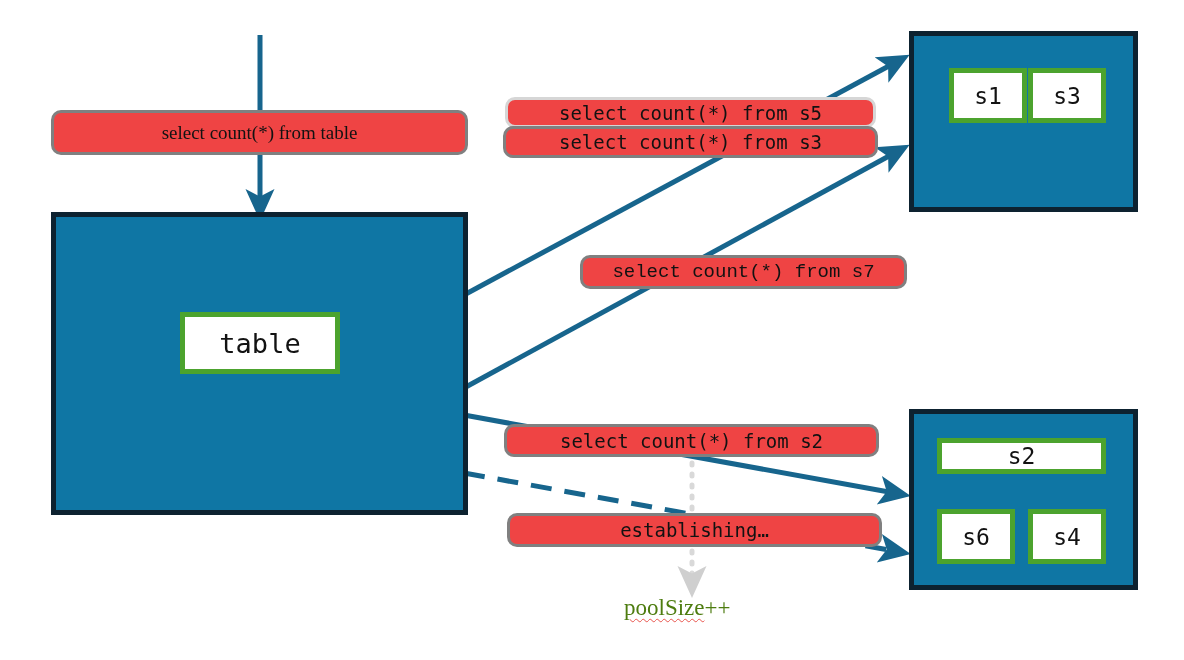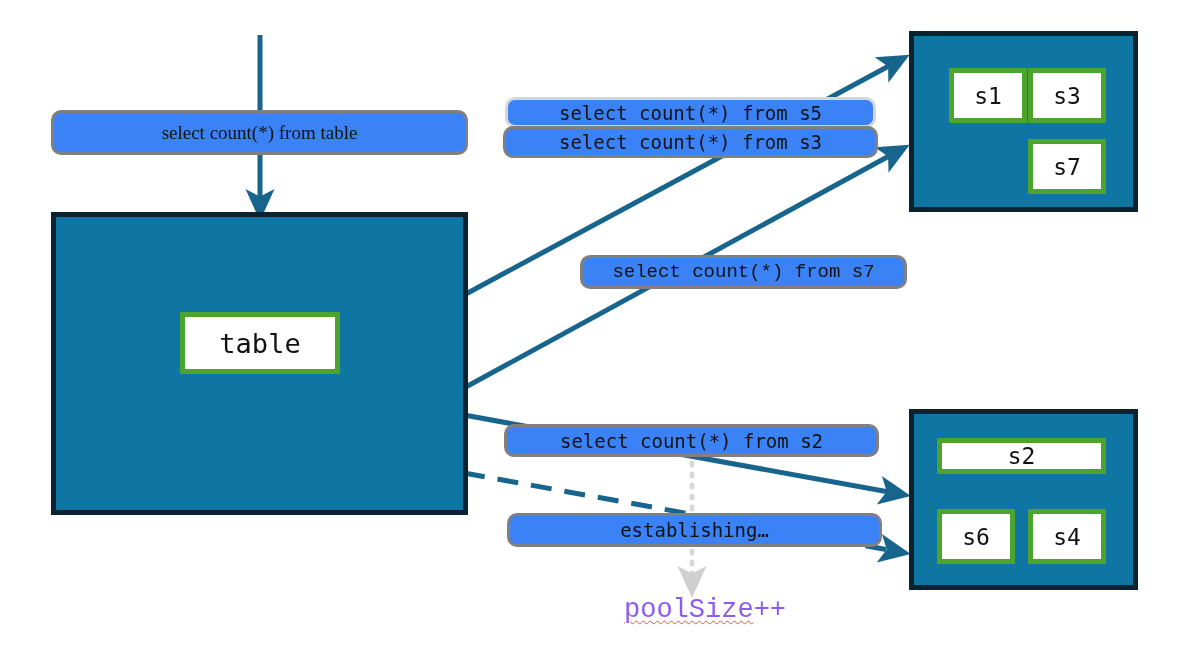--- a/index.html
+++ b/index.html
@@ -47,40 +47,40 @@
     justify-content: center;
     font-family: "DejaVu Sans Mono", "Liberation Mono", monospace;
     color: #121212;
   }
   .cell.shard { font-size: 23px; }
   .cell.table-cell { font-size: 27px; }
 
   
   .pill {
     position: absolute;
-    background: #3b82f6;
+    background: #ef4444;
     border: 3px solid #808080;
     border-radius: 10px;
     box-sizing: border-box;
     display: flex;
     align-items: center;
     justify-content: center;
     font-family: "DejaVu Sans Mono", "Liberation Mono", monospace;
     font-size: 19px;
     color: #121212;
     white-space: nowrap;
   }
   .pill.light { border-color: #d6d6d6; }
 
   
   .ghost-text {
     position: absolute;
-    font-family: Liberation Mono, monospace;
-    font-size: 27px;
-    color: #8b5cf6;
+    font-family: Liberation Serif, serif;
+    font-size: 23px;
+    color: #4d7c0f;
     white-space: nowrap;
   }
   .ghost-text .squiggle {
     text-decoration: underline wavy #e8554e;
     text-decoration-thickness: 1px;
     text-underline-offset: 3px;
   }
 </style>
 </head>
 <body>
@@ -121,23 +121,20 @@
   </div>
 
   <div class="container-box" style="left:909px; top:31px; width:229px; height:181px;">
   </div>
   <div class="cell shard" style="left:937px; top:68px; width:78px; height:55px;margin-left:12px;">
     <span>s1</span>
   </div>
   <div class="cell shard" style="left:1028px; top:68px; width:78px; height:55px;">
     <span>s3</span>
   </div>
-  <div class="cell shard" style="left:1028px; top:139px; width:78px; height:55px;">
-    <span>s7</span>
-  </div>
 
   <div class="container-box" style="left:909px; top:409px; width:229px; height:181px;">
   </div>
   <div class="cell shard" style="left:937px; top:438px; width:169px; height:36px;">
     <span>s2</span>
   </div>
   <div class="cell shard" style="left:937px; top:509px; width:78px; height:55px;">
     <span>s6</span>
   </div>
   <div class="cell shard" style="left:1028px; top:509px; width:78px; height:55px;">

